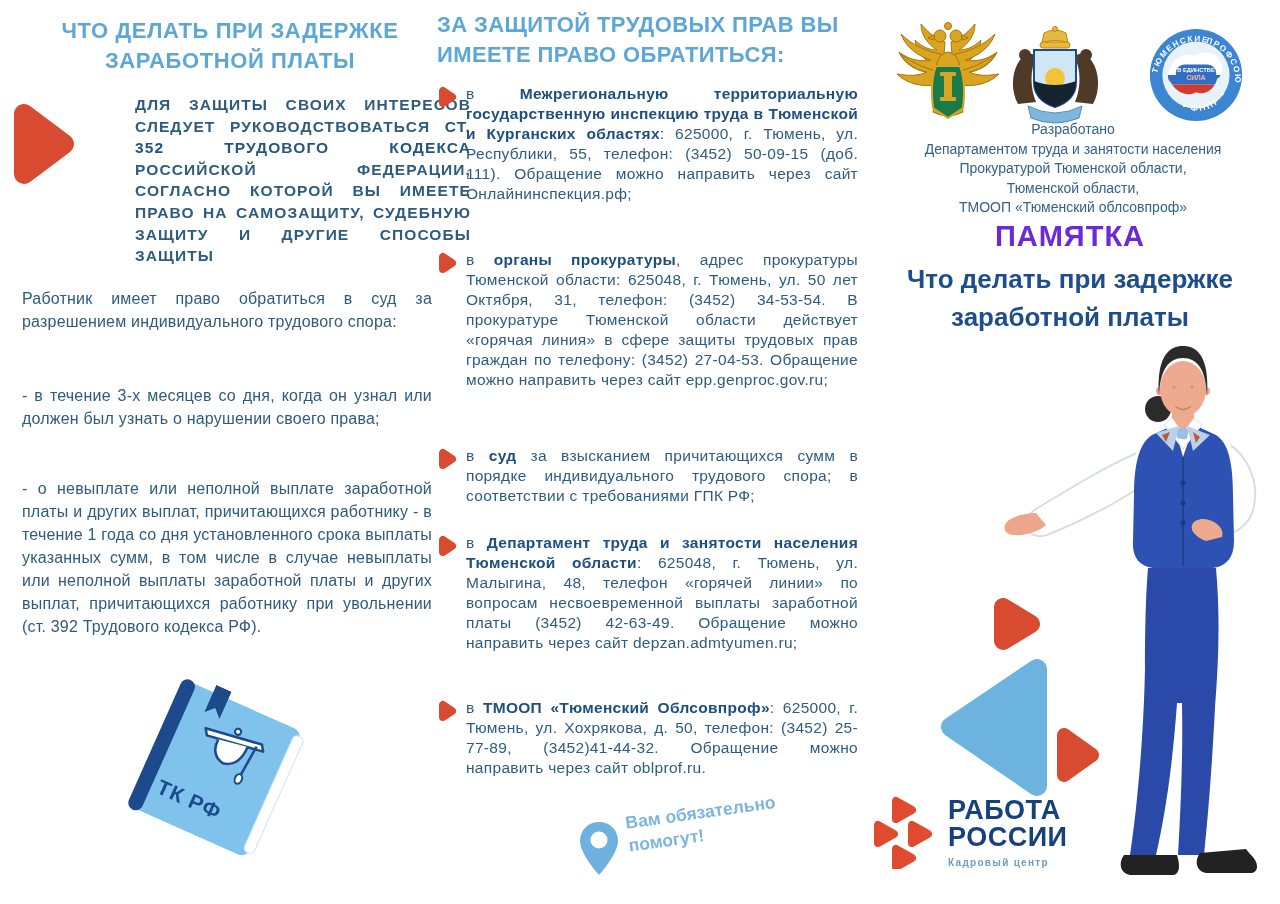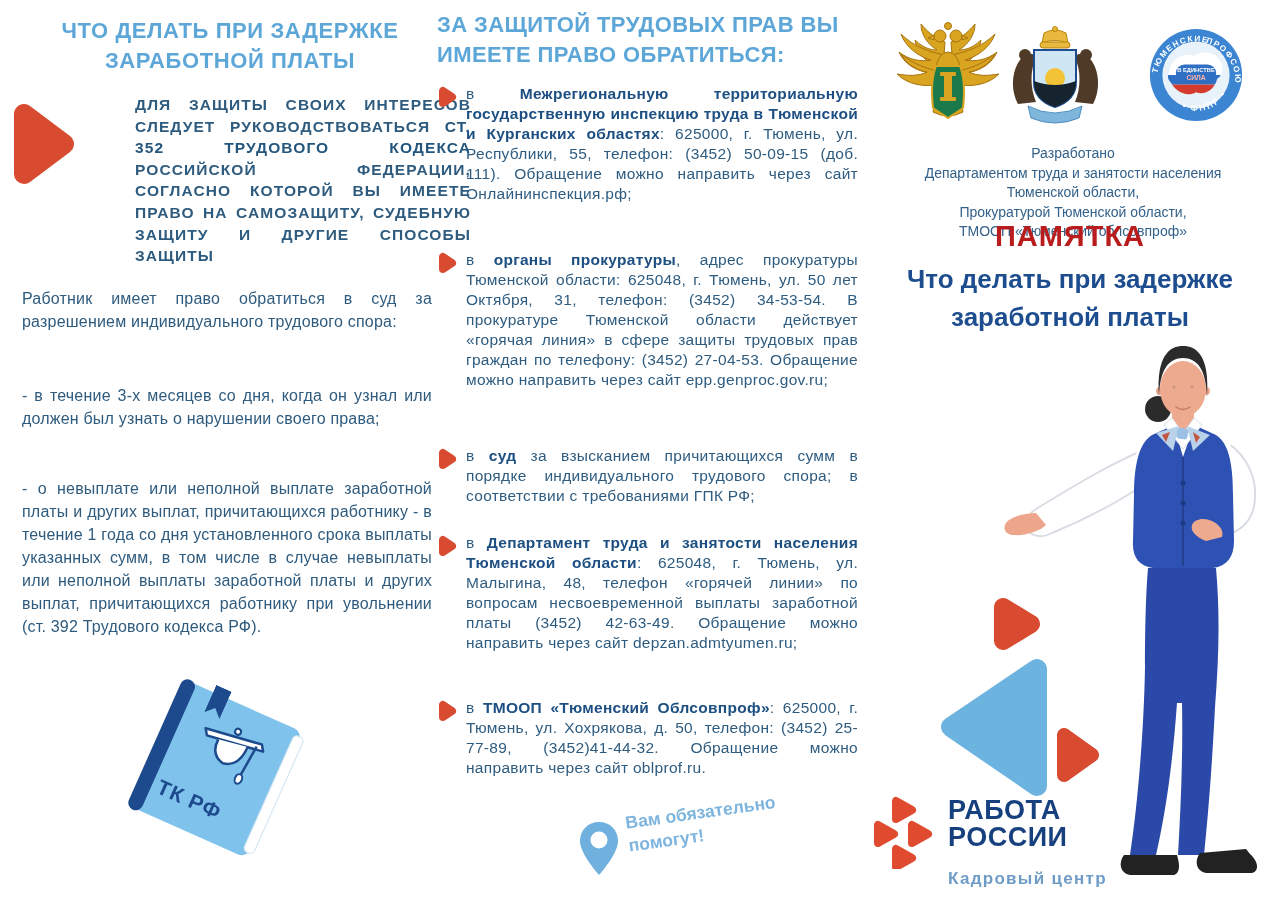--- a/index.html
+++ b/index.html
@@ -47,33 +47,33 @@
   }
   .citem .ctext b{font-weight:800;color:#1d4f82;}
   .i1{top:84px;} .i2{top:250px;} .i3{top:446px;} .i4{top:533px;} .i5{top:698px;}
   .help-note{
     left:624px;top:812px;width:182px;transform:rotate(-8deg);transform-origin:left top;
     font-size:17.5px;line-height:23px;font-weight:600;color:#7db5de;
   }
   
   .credits{
     left:903px;top:120px;width:340px;text-align:center;
-    font-size:14px;line-height:19.5px;font-weight:500;color:#33618a;margin-top:24px;
+    font-size:14px;line-height:19.5px;font-weight:500;color:#33618a;
   }
   .pamyatka{
     left:870px;top:220px;width:400px;text-align:center;
-    font-size:29px;font-weight:800;color:#b91c1c;letter-spacing:1px;
+    font-size:29px;font-weight:800;color:#6d28d9;letter-spacing:1px;
   }
   .subtitle{
     left:860px;top:260px;width:420px;text-align:center;
     font-size:26px;line-height:38px;font-weight:800;color:#1d4d8e;
   }
   .brand-text{left:948px;top:797px;}
   .brand-text .bl{font-size:27px;line-height:27px;font-weight:800;color:#16407e;letter-spacing:.5px;}
-  .brand-text .bs{margin-top:18px;font-size:17px;font-weight:600;color:#6f9cc7;letter-spacing:1.3px;}
+  .brand-text .bs{margin-top:6px;font-size:10px;font-weight:600;color:#6f9cc7;letter-spacing:1.3px;}
 </style>
 </head>
 <body>
 
 <div id="page">
 
   <div class="abs left-title">ЧТО ДЕЛАТЬ ПРИ ЗАДЕРЖКЕ ЗАРАБОТНОЙ ПЛАТЫ</div>
 
   <svg class="abs" style="left:8px;top:98px" width="72" height="92" viewBox="0 0 72 92">
     <polygon points="16,16 16,76 56,46" fill="#d84b30" stroke="#d84b30" stroke-width="20" stroke-linejoin="round"></polygon>
@@ -205,22 +205,22 @@
       <textPath href="#arcTop" startOffset="58%">ПРОФСОЮЗЫ</textPath>
     </text>
     <text font-size="9" fill="#ffffff" font-weight="bold" letter-spacing="2">
       <textPath href="#arcBot" startOffset="34%">• ФНПР •</textPath>
     </text>
   </svg>
 
   <div class="abs credits">
     <div>Разработано</div>
     <div>Департаментом труда и занятости населения</div>
+    <div>Прокуратурой Тюменской области,</div>
     <div>Тюменской области,</div>
-    <div>Прокуратурой Тюменской области,</div>
     <div>ТМООП «Тюменский облсовпроф»</div>
   </div>
 
   <div class="abs pamyatka">ПАМЯТКА</div>
   <div class="abs subtitle">Что делать при задержке заработной платы</div>
 
   <svg class="abs" style="left:925px;top:585px" width="190" height="220" viewBox="0 0 190 220">
     <polygon points="78,22 78,56 106,39" fill="#d84b30" stroke="#d84b30" stroke-width="18" stroke-linejoin="round"></polygon>
     <polygon points="112,84 112,201 26,142" fill="#6db3e0" stroke="#6db3e0" stroke-width="20" stroke-linejoin="round"></polygon>
     <polygon points="139,150 139,190 167,170" fill="#d84b30" stroke="#d84b30" stroke-width="14" stroke-linejoin="round"></polygon>

